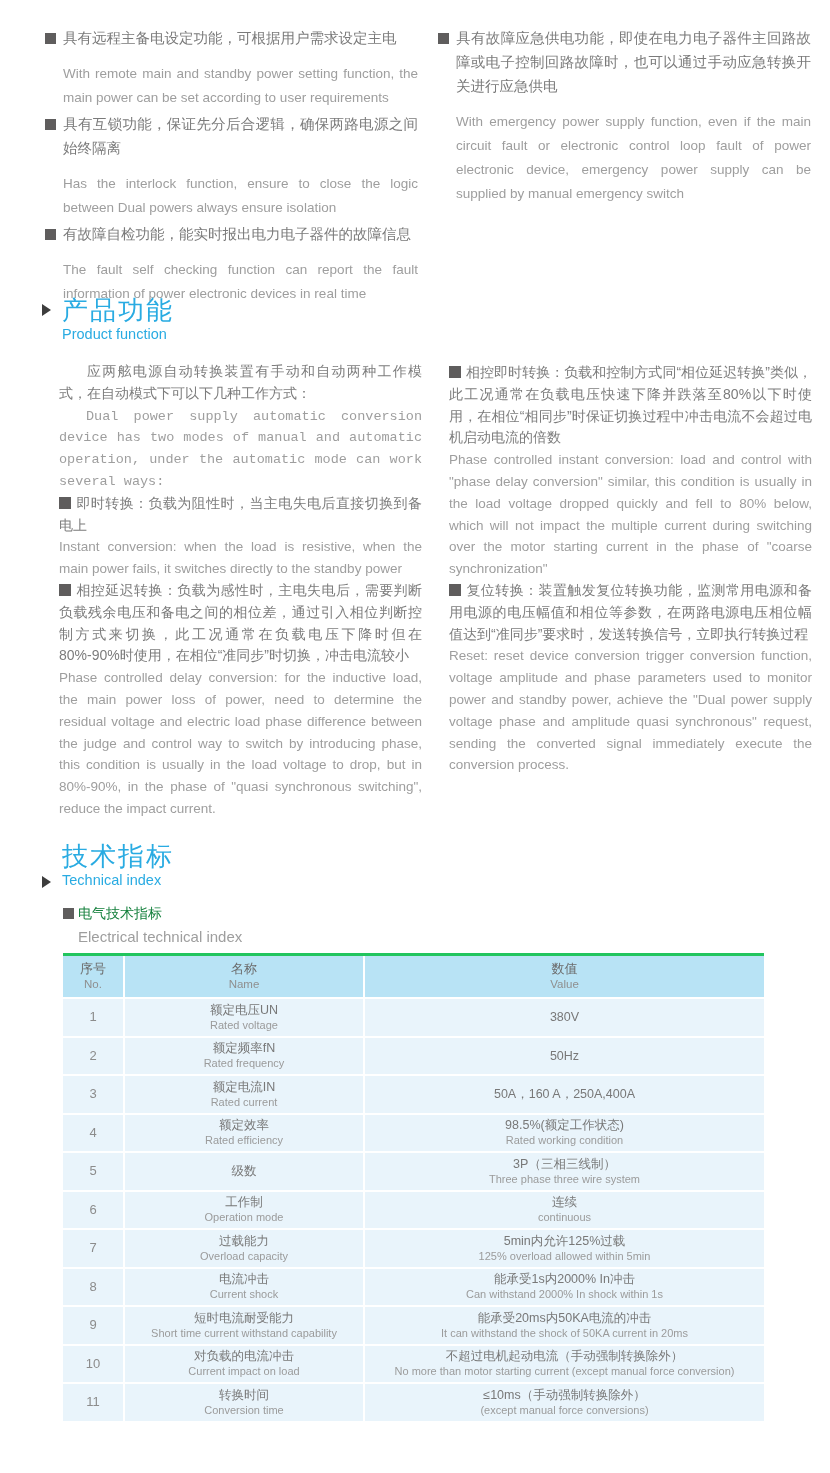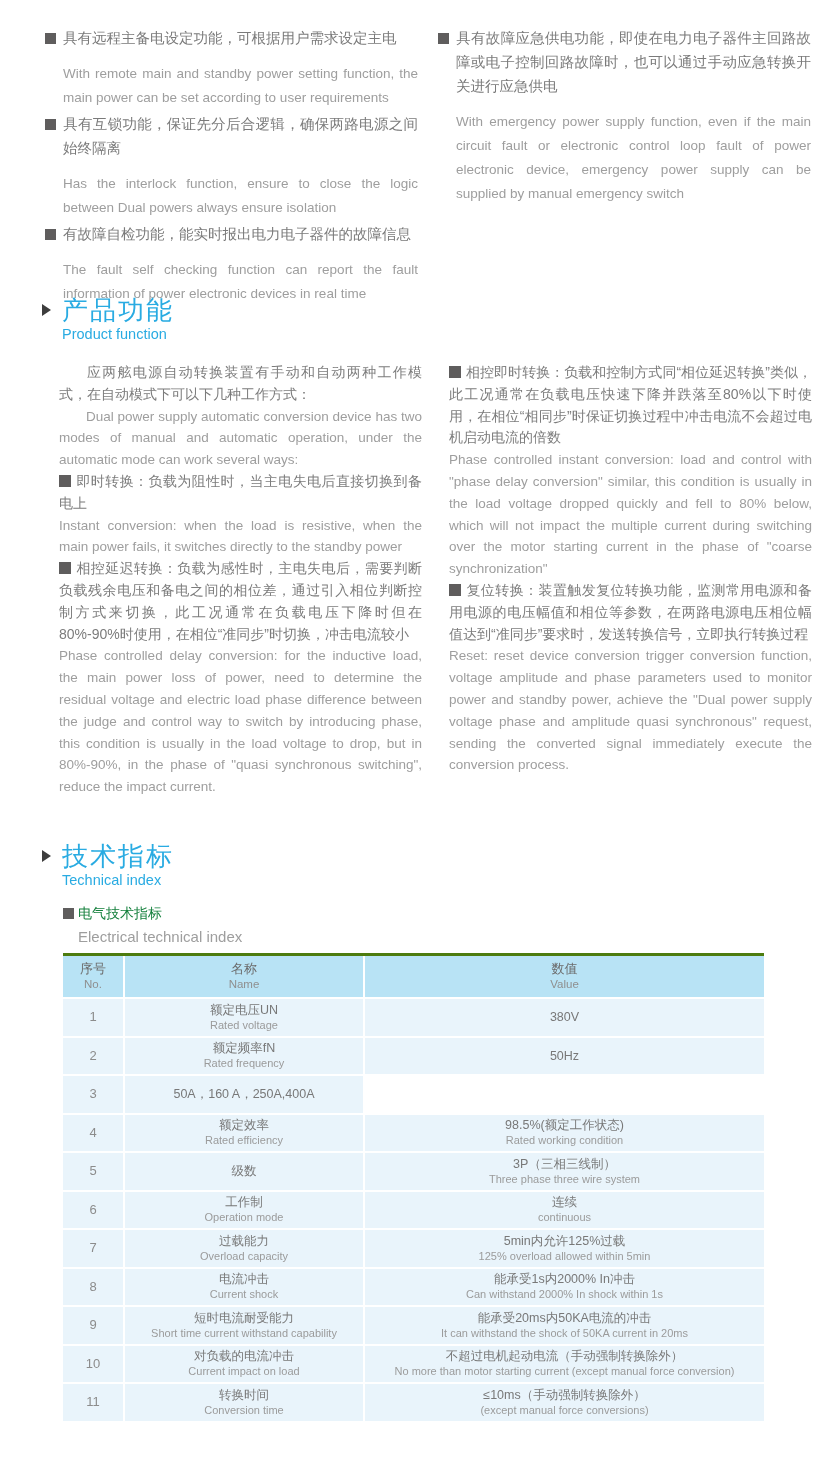--- a/index.html
+++ b/index.html
@@ -40,46 +40,46 @@
     border-left:9px solid #3d3d3d;
     border-top:6px solid transparent;
     border-bottom:6px solid transparent;
   }
   .sec-h h2 {
     margin:0; font-size:26px; font-weight:400;
     color:#29abe2; letter-spacing:2px; line-height:30px;
   }
   .sec-h .sub { font-size:14.5px; color:#29abe2; margin-top:1px; }
   #sec-product-function { top:295px;justify-content:center; }
-  #sec-technical-index  { top:841px; }
+  #sec-technical-index  { top:841px;align-items:flex-end; }
 
   
   .pf-body {
     position:absolute; left:59px; top:362px; width:753px;
     display:flex; gap:27px;
   }
   .pf-body .pcol { width:363px; }
   .para {
     margin:0; text-align:justify; line-height:21.8px; font-size:14px;
   }
   .para.cn { color:#7c7c7c; }
   .para.en { color:#9e9e9e; font-size:13.5px; }
-  .para.indent { text-indent:2em; }
+  .para.indent { text-indent:2em;font-family:Liberation Mono, monospace; }
   .para .sq { width:12px; height:12px; margin-right:5px; }
 
   
   .subsec { position:absolute; left:63px; top:902px; }
   .subsec .s-cn { font-size:14px; color:#15803d; line-height:23px; }
   .subsec .s-cn .sq { width:11px; height:11px; margin-right:4px; }
   .subsec .s-en { font-size:15px; color:#9e9e9e; line-height:23px; padding-left:15px; }
 
   
   .dtable {
     position:absolute; left:63px; top:953px; width:701px;
-    border-top:3px solid #4d7c0f;
+    border-top:3px solid #22c55e;
     display:flex; flex-direction:column; gap:2px; padding-top:0;
   }
   .thead, .trow {
     display:grid; grid-template-columns:60px 238px 1fr; gap:2px;
   }
   .thead { margin-top:0; }
   .cell {
     background:#e9f4fb;
     display:flex; flex-direction:column; justify-content:center;
     align-items:center; text-align:center; padding:2px 6px;
@@ -200,20 +200,24 @@
         </div>
         <div class="cell">
           <div class="l1">50Hz</div>
 
         </div>
       </div><div class="trow">
         <div class="cell no-cell">
           <div class="l1">3</div>
         </div>
         <div class="cell">
+          <div class="l1">额定电流IN</div>
+          <div class="l2">Rated current</div>
+        </div>
+        <div class="cell">
           <div class="l1">50A，160 A，250A,400A</div>
 
         </div>
       </div><div class="trow">
         <div class="cell no-cell">
           <div class="l1">4</div>
         </div>
         <div class="cell">
           <div class="l1">额定效率</div>
           <div class="l2">Rated efficiency</div>

